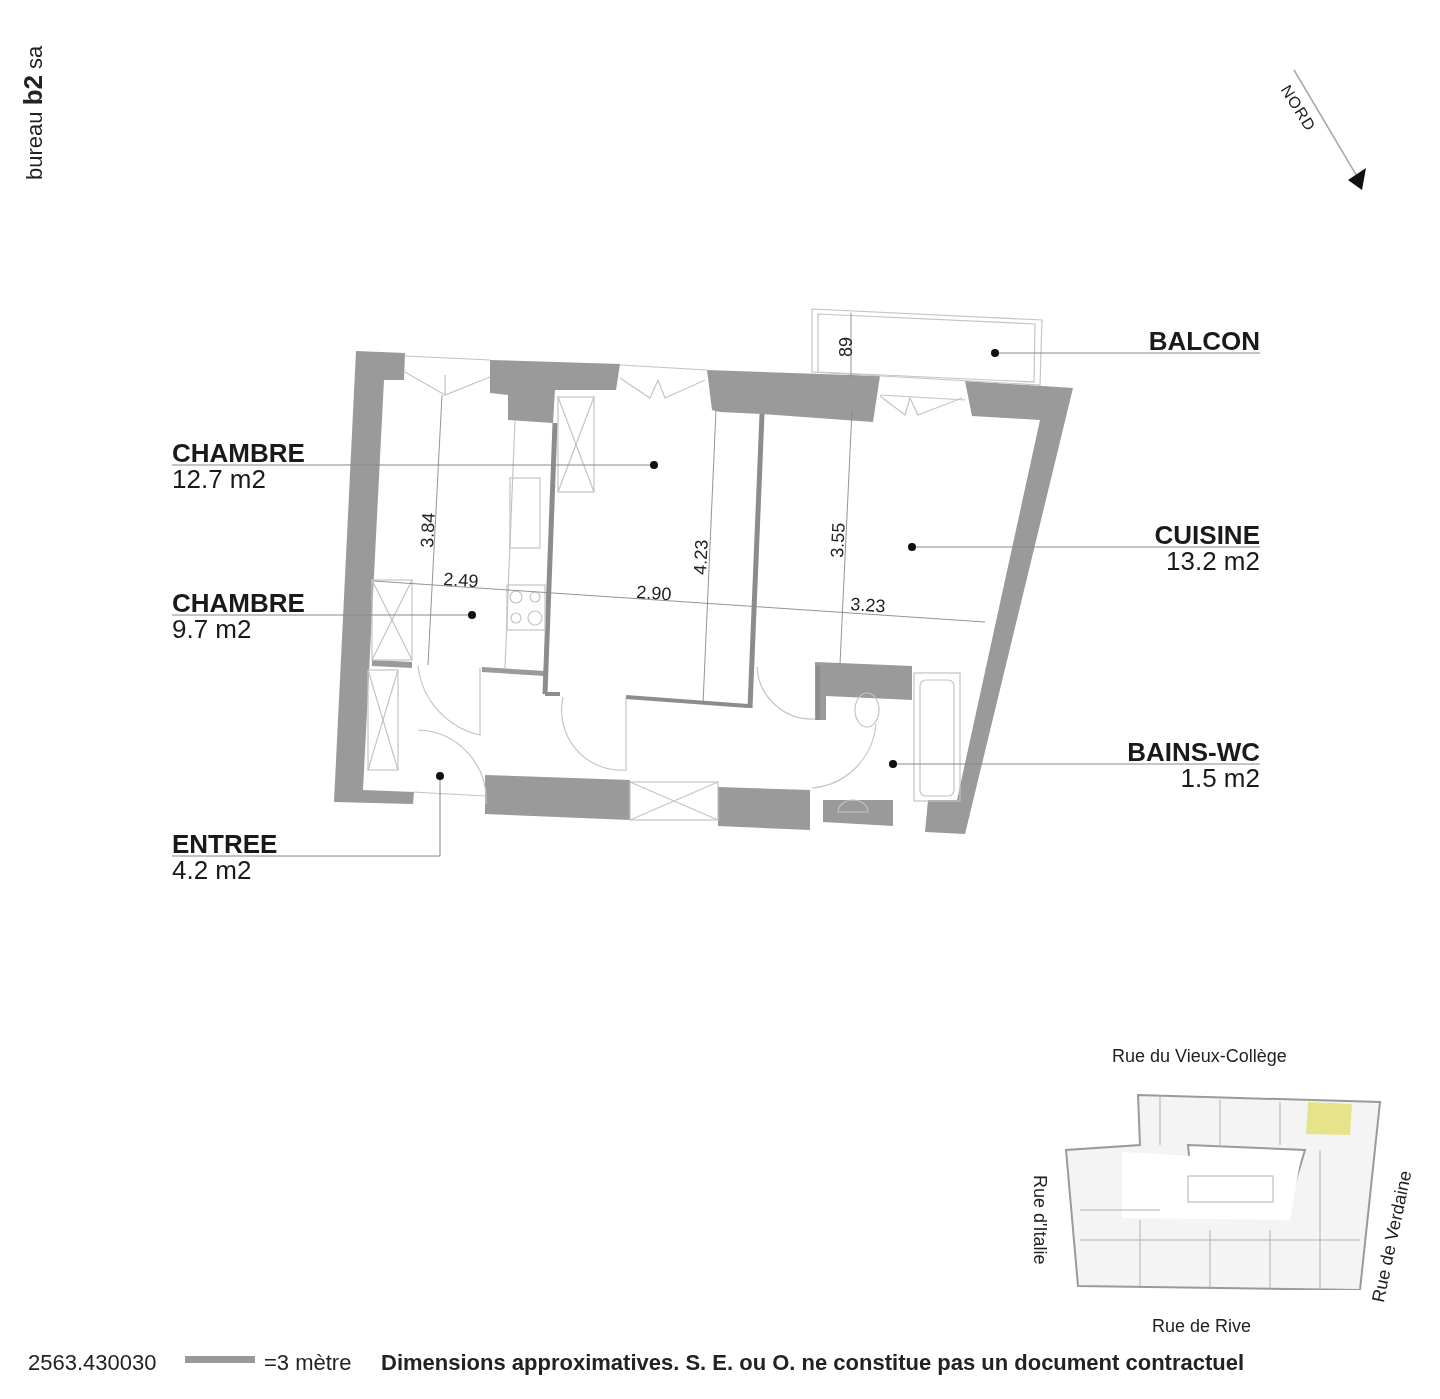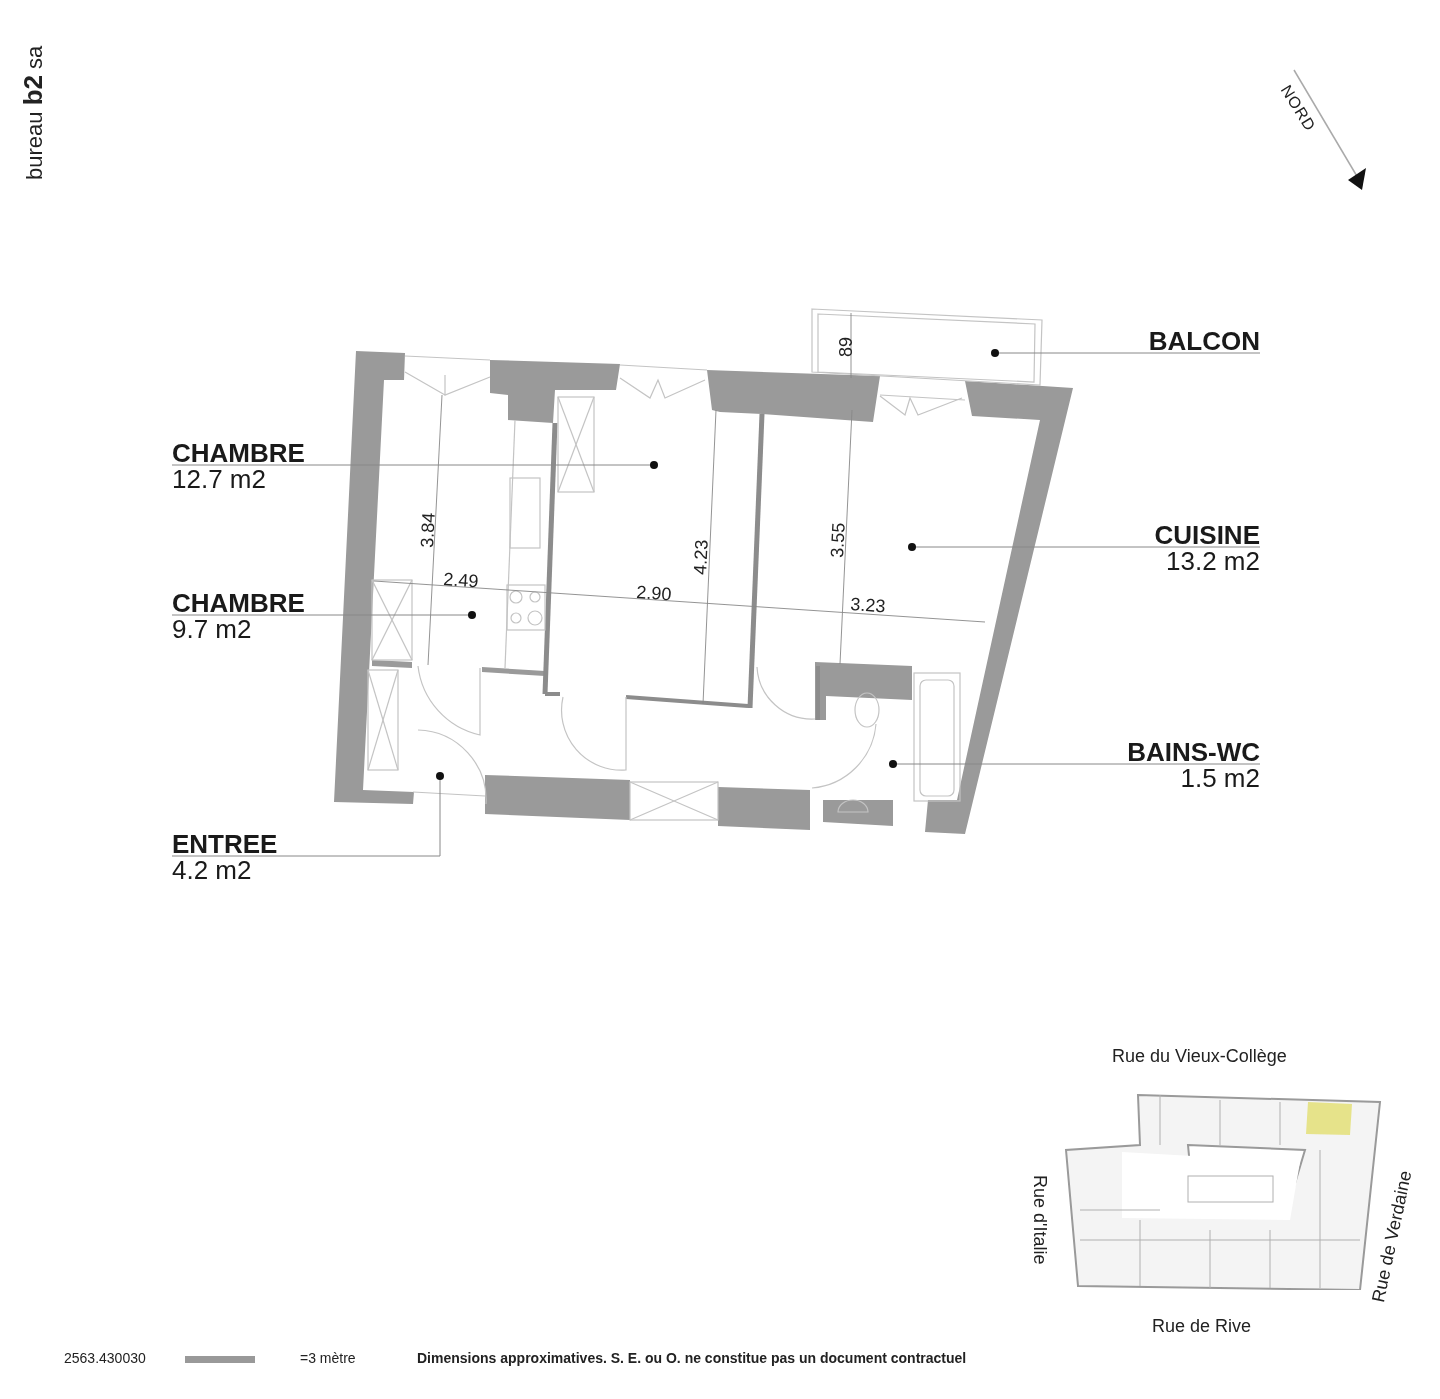--- a/index.html
+++ b/index.html
@@ -10,21 +10,21 @@
   .brand b { font-weight: bold; font-size: 26px; }
   .north { position: absolute; left: 1290px; top: 66px; width: 90px; height: 130px; }
   .north-label { position: absolute; left: 1292px; top: 82px; transform-origin: 0 0;
                  transform: rotate(58deg); font-size: 16px; letter-spacing: 1px; color: #222; }
   svg.plan { position: absolute; left: 0; top: 0; }
   .lbl { position: absolute; font-size: 26px; line-height: 1; }
   .lbl .name { font-weight: bold; display: block; }
   .lbl .area { display: block; font-weight: normal; }
   .lbl.right { text-align: right; }
   .street { position: absolute; font-size: 18px; color: #222; white-space: nowrap; }
-  .footer { position: absolute; top: 1350px; font-size: 14px; color: #222; white-space: nowrap; margin-left: 36px; }
+  .footer { position: absolute; top: 1350px; font-size: 22px; color: #222; white-space: nowrap; }
   .scalebar { position: absolute; left: 185px; top: 1356px; width: 70px; height: 7px; background: #999; }
 </style>
 </head>
 <body>
 
 <div class="brand">
   <span>bureau</span>
   <b>b2</b>
   <span>sa</span>
 </div>

